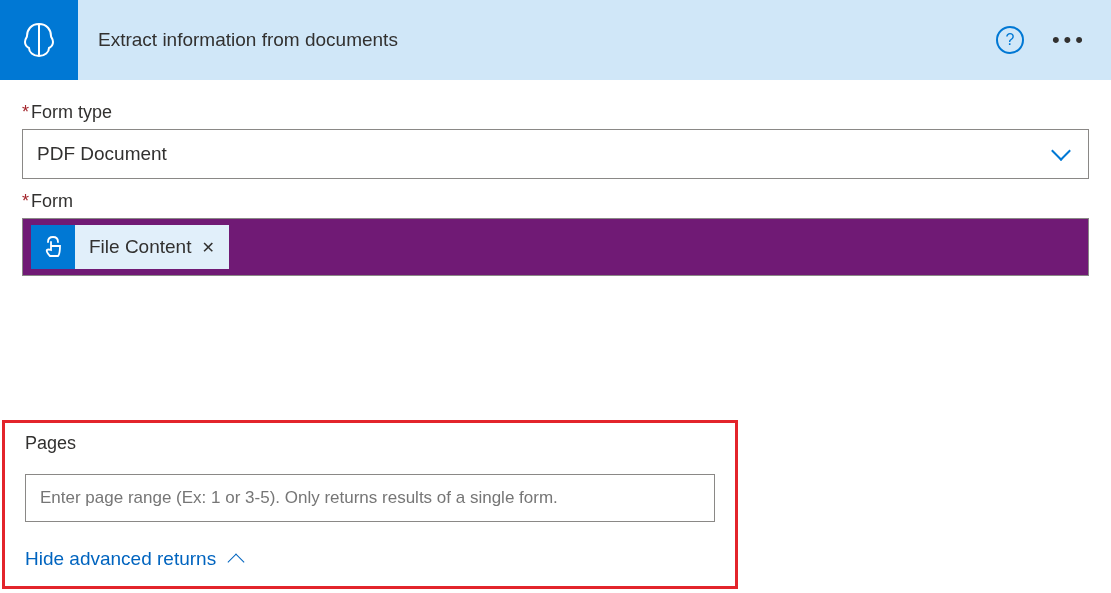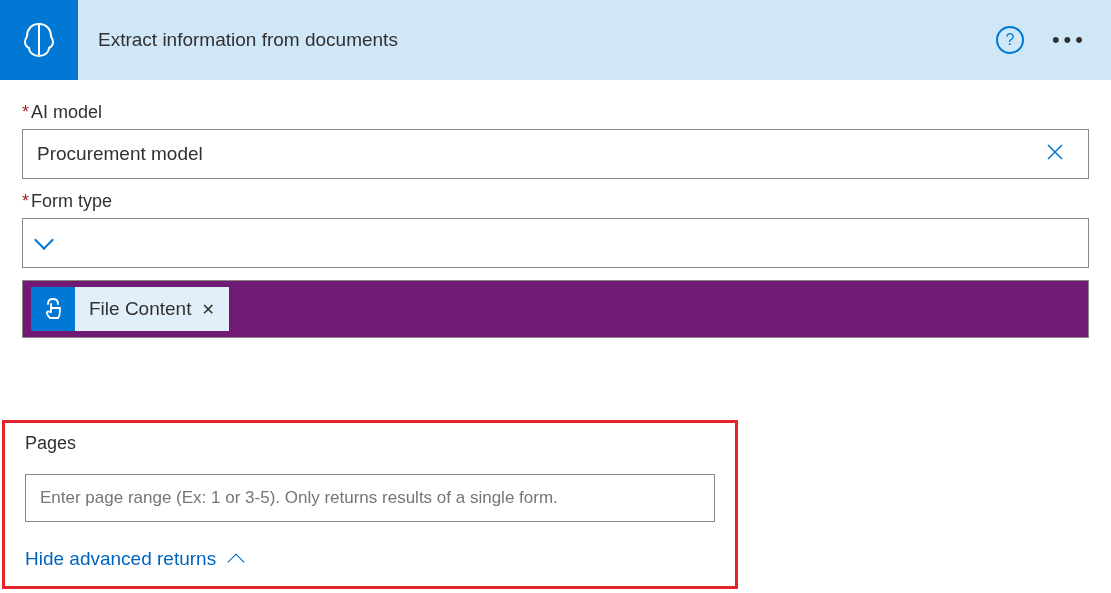--- a/index.html
+++ b/index.html
@@ -185,40 +185,31 @@
       <path d="M22 6 C14 6 10 12 10 18 C10 20 8 20 8 24 C8 28 12 30 12 30 C12 34 16 38 22 38 C28 38 32 34 32 30 C32 30 36 28 36 24 C36 20 34 20 34 18 C34 12 30 6 22 6 Z M22 6 L22 38" stroke="white" stroke-width="2" fill="none" stroke-linejoin="round"></path>
     </svg>
   </div>
   <div class="header-title">Extract information from documents</div>
   <div class="help-circle">?</div>
   <div class="ellipsis">•••</div>
 </div>
 
 <div class="form-body">
 
-  <div class="field-block">
-    <label class="field-label"><span class="req">*</span><span>AI model</span></label>
-    <div class="input-box">
-      <span class="value-text">Procurement model</span>
-      <span class="close-x">
-        <svg width="22" height="22" viewBox="0 0 22 22">
-            <path d="M4 4 L18 18 M18 4 L4 18" stroke="#0078D4" stroke-width="1.5"></path>
-          </svg>
-      </span>
-    </div>
-  </div>
 
   <div class="field-block">
     <label class="field-label"><span class="req">*</span><span>Form type</span></label>
     <div class="input-box">
+      <span class="value-text">PDF Document</span>
       <span class="chevron-down"></span>
     </div>
   </div>
 
   <div class="field-block">
+    <label class="field-label"><span class="req">*</span><span>Form</span></label>
     <div class="token-box">
       <span class="token">
         <span class="token-icon">
           <svg width="26" height="26" viewBox="0 0 26 26" fill="none">
             <path d="M13 3 C10 3 8 5 8 8 M13 3 C16 3 18 5 18 8 M11 8 L11 16 C11 16 8 15 7 16 C6 17 8 20 10 22 L18 22 C20 20 20 14 20 12 L11 12" stroke="white" stroke-width="1.8" fill="none" stroke-linecap="round"></path>
           </svg>
         </span>
         <span class="token-label">File Content</span>
         <span class="token-remove">✕</span>
       </span>

